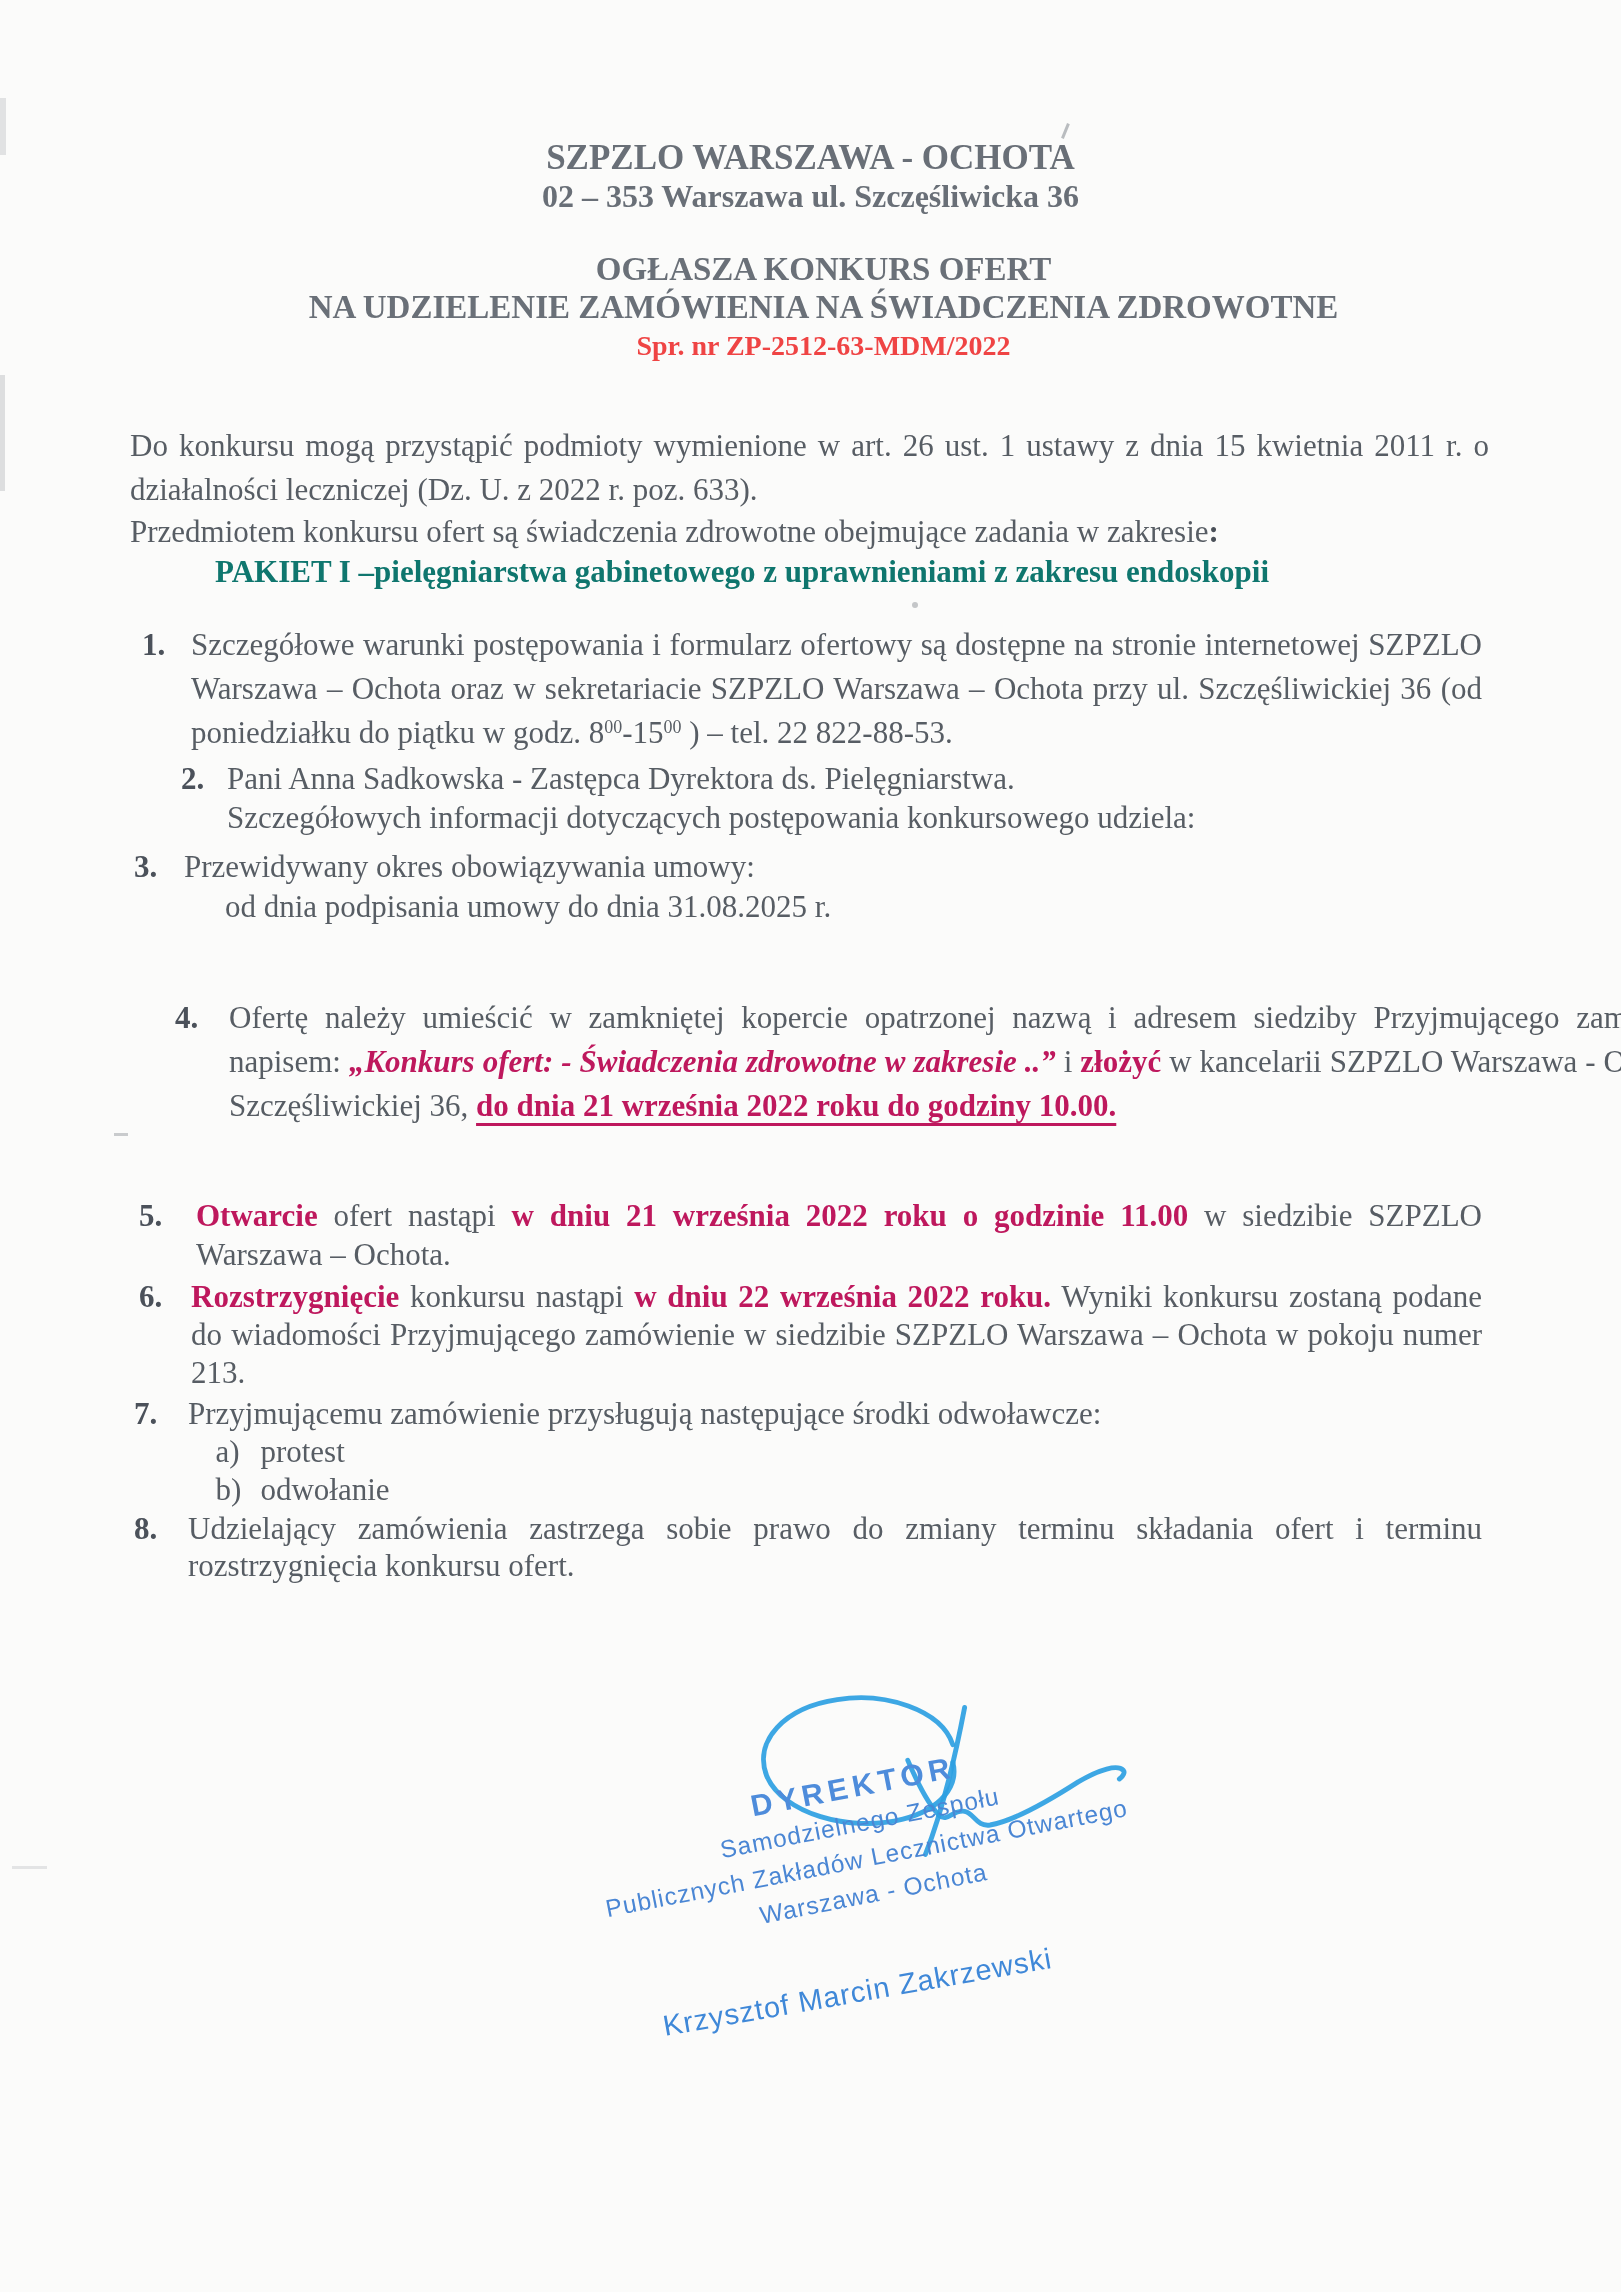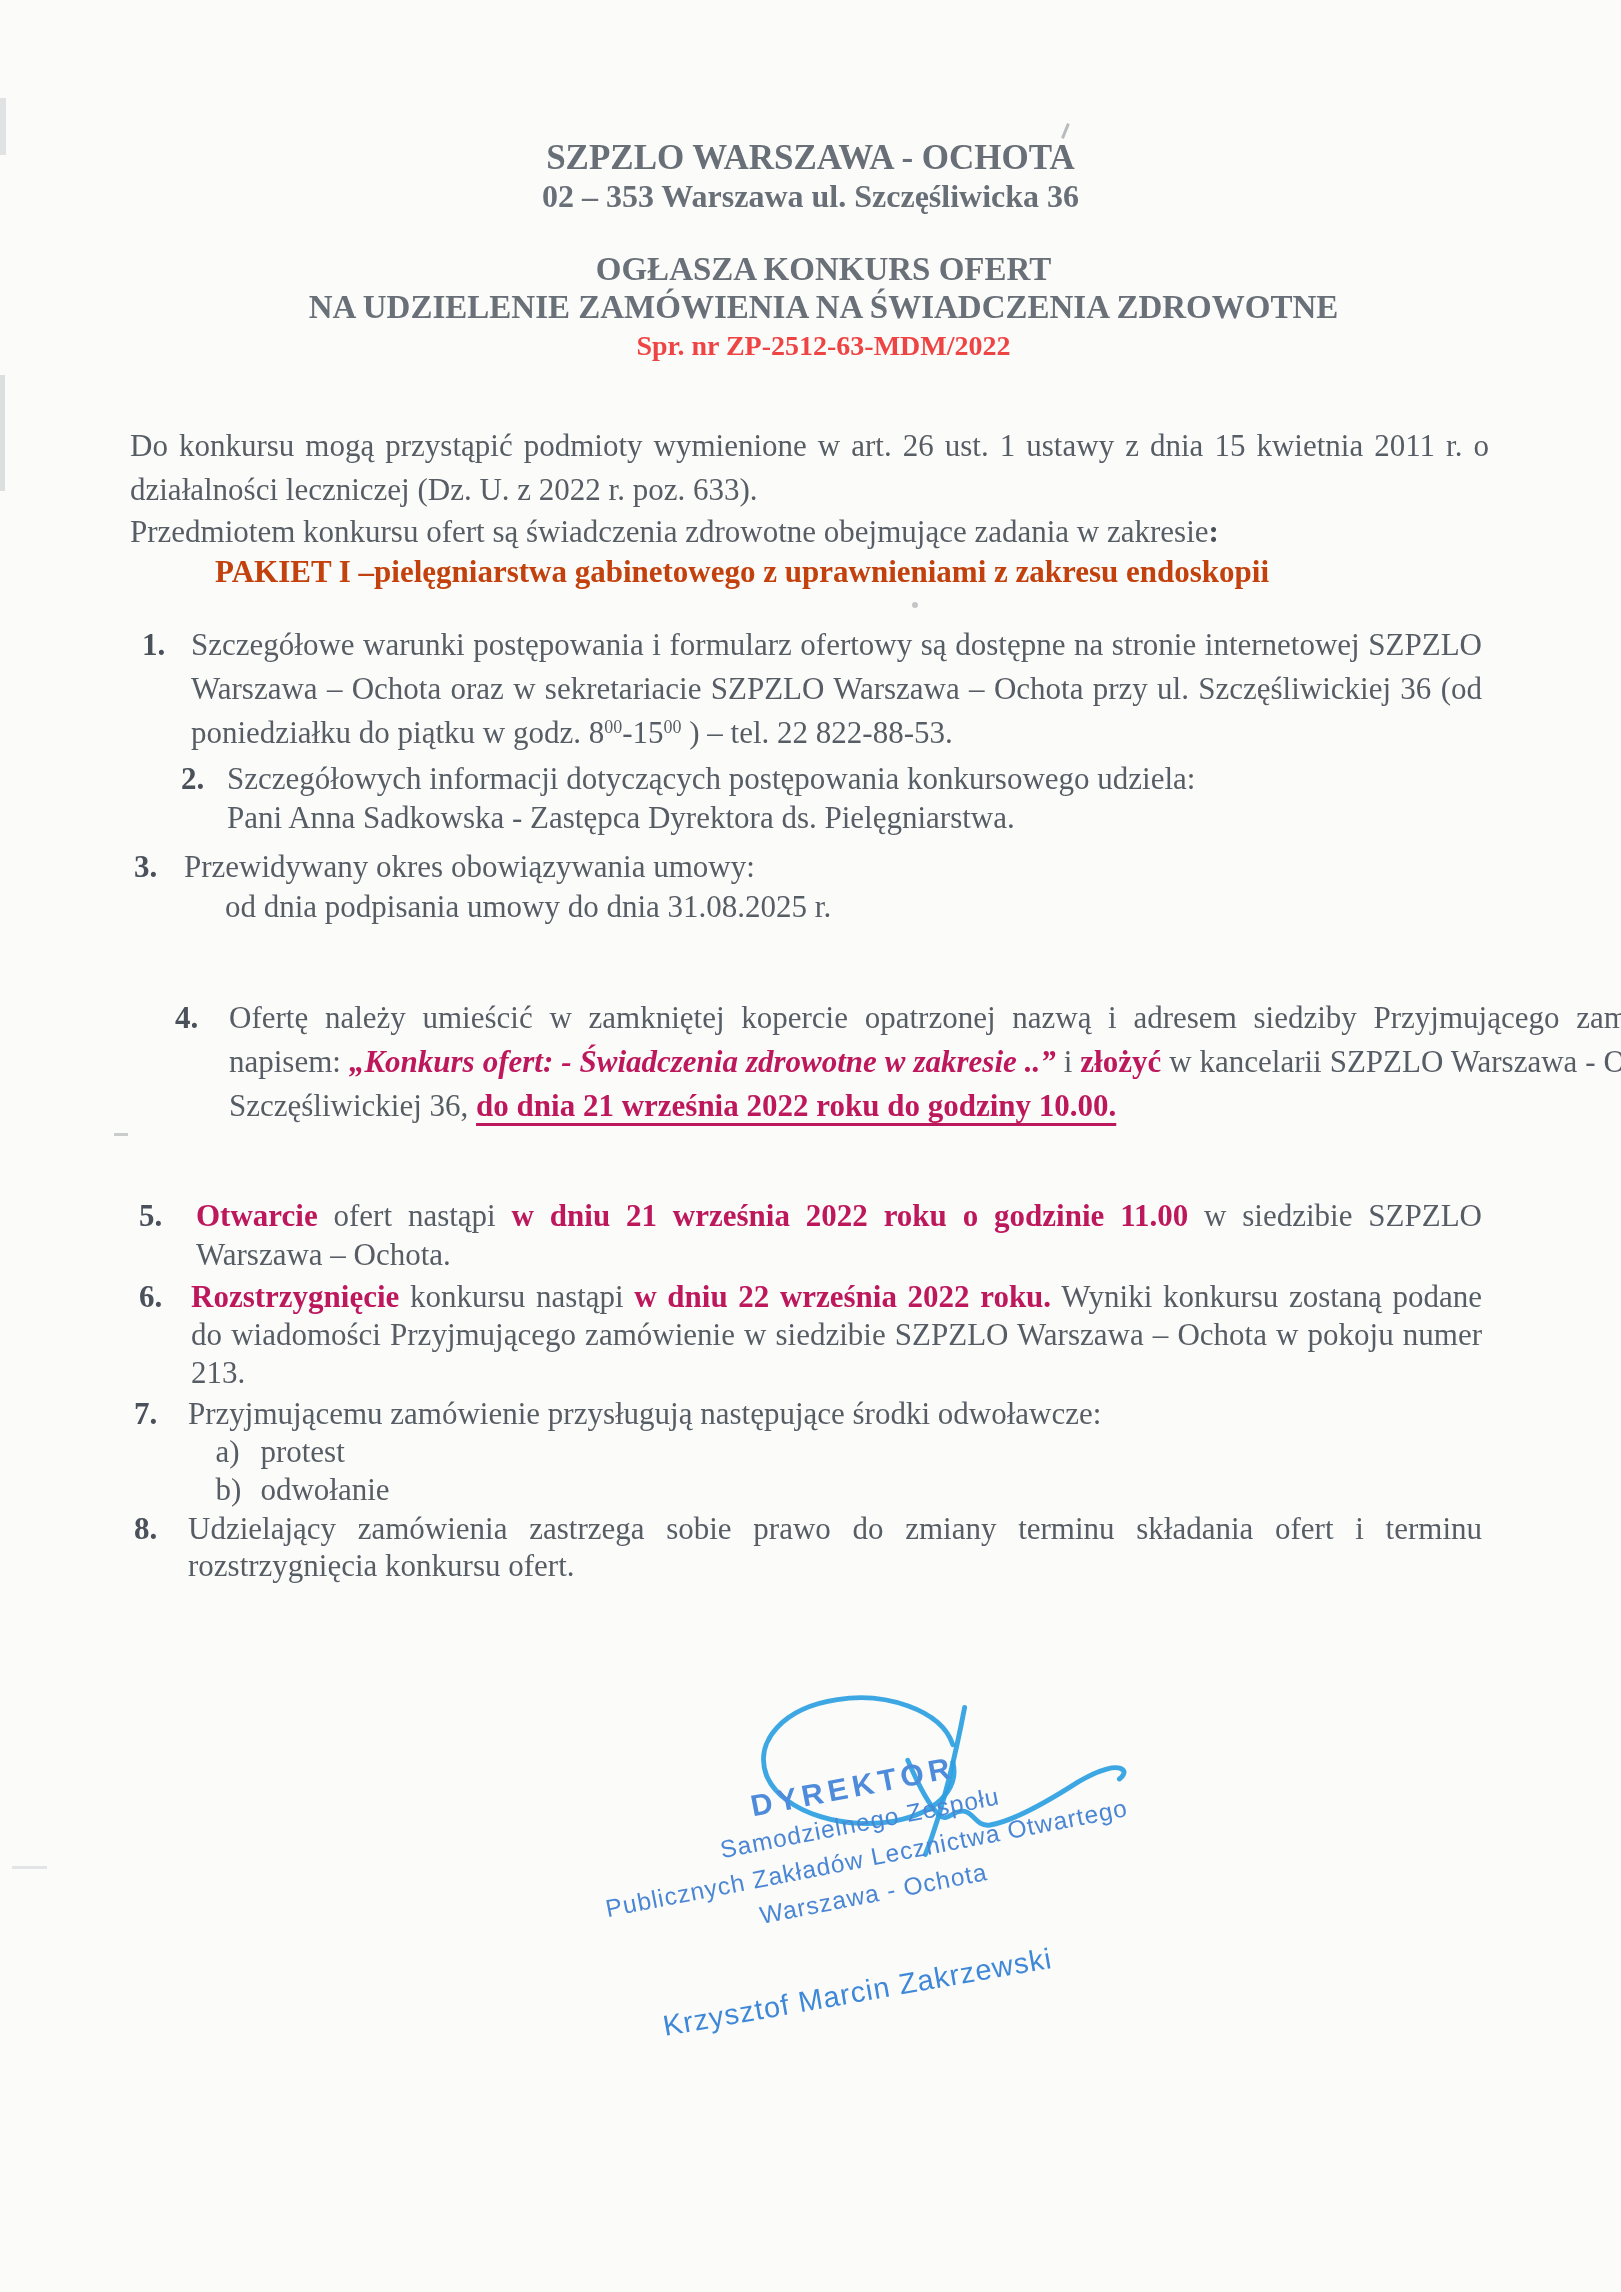--- a/index.html
+++ b/index.html
@@ -13,21 +13,21 @@
   .hdr{position:absolute;left:0;top:138px;width:100%;text-align:center;color:#696f77;}
   .hdr-l1{font-size:35px;font-weight:700;line-height:39px;}
   .hdr-l2{font-size:32px;font-weight:700;line-height:39px;}
   .ttl{position:absolute;left:13px;top:250px;width:100%;text-align:center;color:#6a7078;}
   .ttl-l1,.ttl-l2{font-size:33px;font-weight:700;line-height:38px;}
   .ttl-l3{font-size:28px;font-weight:700;line-height:40px;color:#ef4444;}
   
   .block{position:absolute;left:130px;width:1359px;}
   .intro{top:424px;text-align:justify;line-height:44px;}
   .subject{top:512px;line-height:40px;}
-  .pkg{font-weight:700;color:#c2410c;margin-left:85px;}
+  .pkg{font-weight:700;color:#0f766e;margin-left:85px;}
   .b-colon{font-weight:700;color:#4a5058;}
   
   .item{display:flex;align-items:flex-start;}
   .num{flex:none;font-weight:700;color:#4b515a;}
   .body{flex:1;text-align:justify;}
   .left{text-align:left;}
   .grp12{top:623px;left:0;width:1621px;}
   .grp12 .item,.i3,.i4,.grp58 .item{padding-right:139px;}
   .i1{padding-left:142px;line-height:44px;}
   .i1 .num{width:49px;}
@@ -100,22 +100,22 @@
   </div>
 
   <div class="block grp12">
     <div class="item i1">
       <span class="num">1.</span>
       <div class="body"><span>Szczegółowe warunki postępowania i formularz ofertowy są dostępne na stronie internetowej SZPZLO Warszawa – Ochota oraz w sekretariacie SZPZLO Warszawa – Ochota przy ul. Szczęśliwickiej 36 (od poniedziałku do piątku w godz. 8</span><span class="sup">00</span><span>-15</span><span class="sup">00</span><span> ) – tel. 22 822-88-53.</span></div>
     </div>
     <div class="item i2">
       <span class="num">2.</span>
       <div class="body left">
+        <div>Pani Anna Sadkowska - Zastępca Dyrektora ds. Pielęgniarstwa.</div>
         <div>Szczegółowych informacji dotyczących postępowania konkursowego udziela:</div>
-        <div>Pani Anna Sadkowska - Zastępca Dyrektora ds. Pielęgniarstwa.</div>
       </div>
     </div>
   </div>
 
   <div class="item i3 block">
     <span class="num">3.</span>
     <div class="body left">
       <div>Przewidywany okres obowiązywania umowy:</div>
       <div class="l2">od dnia podpisania umowy do dnia 31.08.2025 r.</div>
     </div>

